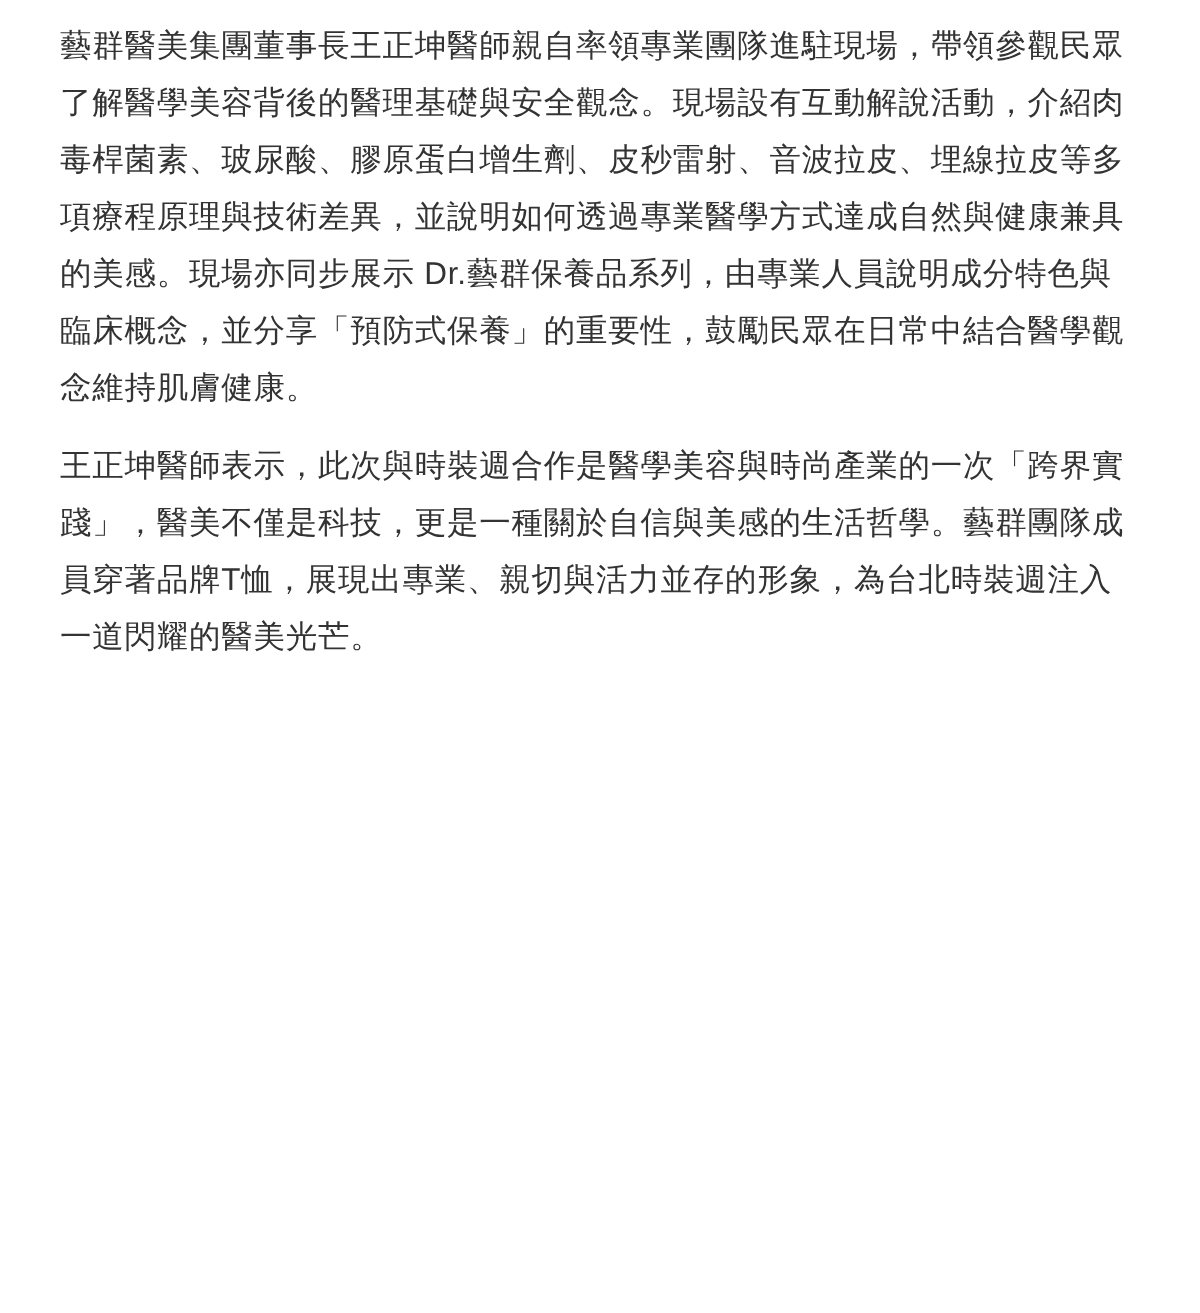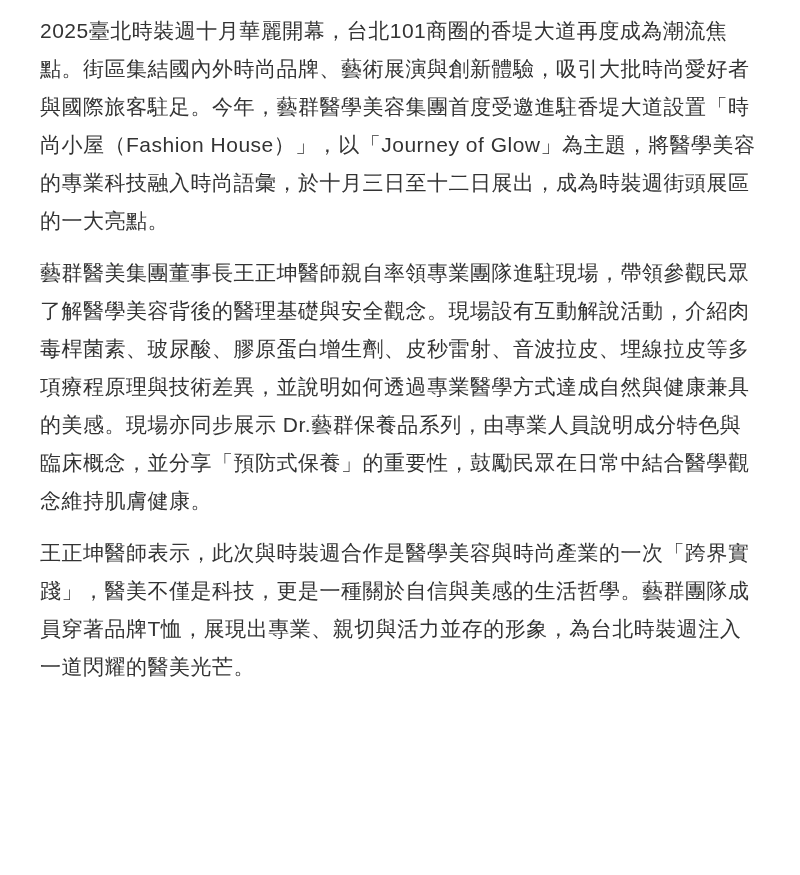--- a/index.html
+++ b/index.html
@@ -25,16 +25,15 @@
   }
   .article p {
     margin: 0 0 14px 0;
     word-break: break-word;
   }
 </style>
 </head>
 <body>
 
 <div class="article">
-  <p>2025臺北時裝週十月華麗開幕，台北101商圈的香堤大道再度成為潮流焦點。街區集結國內外時尚品牌、藝術展演與創新體驗，吸引大批時尚愛好者與國際旅客駐足。今年，藝群醫學美容集團首度受邀進駐香堤大道設置「時尚小屋（Fashion House）」，以「Journey of Glow」為主題，將醫學美容的專業科技融入時尚語彙，於十月三日至十二日展出，成為時裝週街頭展區的一大亮點。</p>
   <p>藝群醫美集團董事長王正坤醫師親自率領專業團隊進駐現場，帶領參觀民眾了解醫學美容背後的醫理基礎與安全觀念。現場設有互動解說活動，介紹肉毒桿菌素、玻尿酸、膠原蛋白增生劑、皮秒雷射、音波拉皮、埋線拉皮等多項療程原理與技術差異，並說明如何透過專業醫學方式達成自然與健康兼具的美感。現場亦同步展示 Dr.藝群保養品系列，由專業人員說明成分特色與臨床概念，並分享「預防式保養」的重要性，鼓勵民眾在日常中結合醫學觀念維持肌膚健康。</p>
   <p>王正坤醫師表示，此次與時裝週合作是醫學美容與時尚產業的一次「跨界實踐」，醫美不僅是科技，更是一種關於自信與美感的生活哲學。藝群團隊成員穿著品牌T恤，展現出專業、親切與活力並存的形象，為台北時裝週注入一道閃耀的醫美光芒。</p>
 </div>
 
 </body></html>

